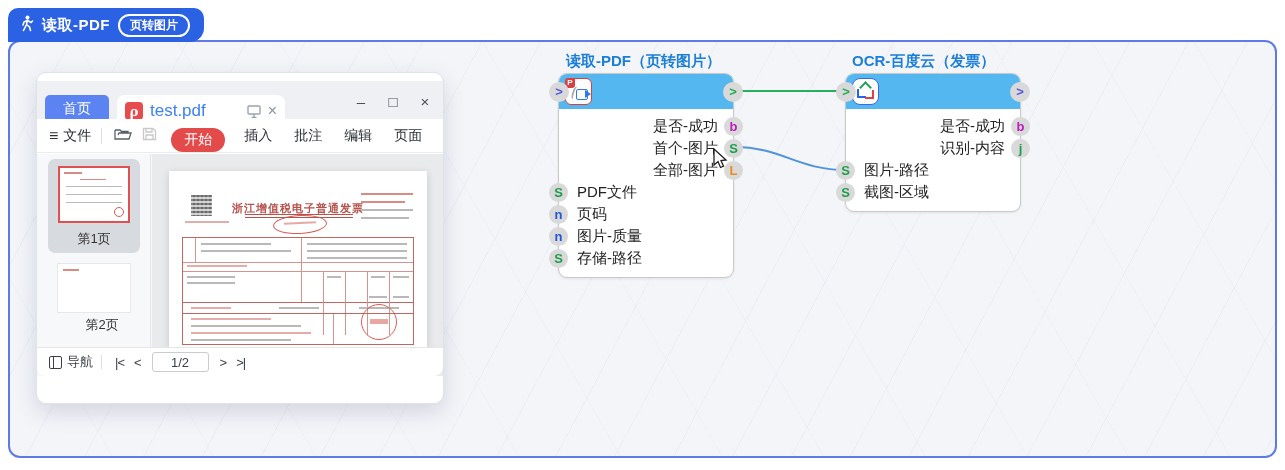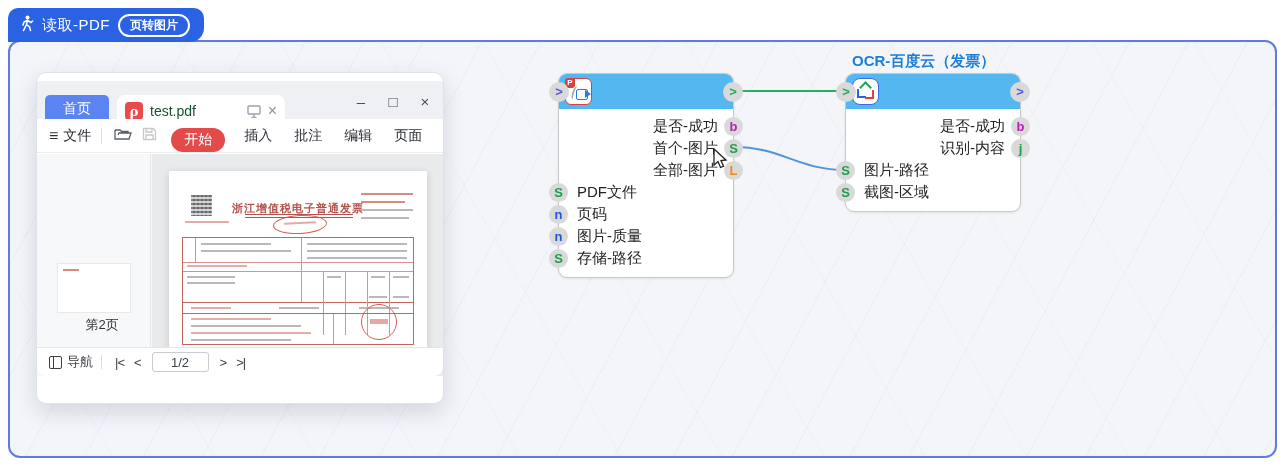--- a/index.html
+++ b/index.html
@@ -2,38 +2,38 @@
 <html><head>
 <meta charset="utf-8">
 <style>
   * { margin:0; padding:0; box-sizing:border-box; }
   html,body { width:1285px; height:470px; background:#ffffff; font-family:"Liberation Sans","DejaVu Sans",sans-serif; overflow:hidden; }
   .screen { position:absolute; inset:0; width:1285px; height:470px; }
 
   
   .wf-tab { position:absolute; left:8px; top:8px; height:34px; padding:0 14px 0 12px;
     background:#2b62e3; border-radius:10px 10px 14px 0; display:flex; align-items:center; gap:8px; z-index:3; }
-  .wf-tab-title { color:#fff; font-weight:normal; font-size:15px; letter-spacing:.5px; }
+  .wf-tab-title { color:#fff; font-weight:bold; font-size:15px; letter-spacing:.5px; }
   .wf-badge { color:#fff; font-weight:bold; font-size:12px; border:2px solid #fff; border-radius:999px; padding:1px 10px; }
   .wf-panel { position:absolute; left:8px; top:40px; width:1269px; height:418px;
     border:2px solid #5d7ae6; border-radius:12px; background:#f3f5f9;
     background-image:repeating-linear-gradient(118deg, rgba(205,212,228,.22) 0 1px, transparent 1px 52px),
                      repeating-linear-gradient(60deg, rgba(205,212,228,.14) 0 1px, transparent 1px 88px); }
 
   
   .pdf-win { position:absolute; left:36px; top:72px; width:408px; height:332px; background:#fff;
     border:1px solid #dfe2e8; border-radius:10px; box-shadow:0 8px 22px rgba(60,70,100,.18); overflow:hidden; }
   .tabbar { position:absolute; left:0; top:8px; width:100%; height:46px; background:#eef0f4; }
   .home-btn { position:absolute; left:8px; top:14px; width:64px; height:28px; background:#5b84f2; color:#fff;
     border-radius:5px; font-size:14px; display:flex; align-items:center; justify-content:center; }
   .doc-tab { position:absolute; left:80px; top:14px; width:168px; height:32px; background:#fff;
     border-radius:8px 8px 0 0; display:flex; align-items:center; padding:0 8px; gap:7px; }
   .pdf-file-ico { width:18px; height:18px; background:#e84b4b; border-radius:4px; color:#fff; font-size:13px; font-weight:bold;
     display:flex; align-items:center; justify-content:center; font-family:"DejaVu Serif",serif; }
-  .doc-tab-name { font-size:14px; color:#14532d; flex:1; }
+  .doc-tab-name { font-size:17px; color:#3b82f6; flex:1; }
   .tab-present svg { display:block; }
   .tab-close { color:#8a93a3; font-size:16px; line-height:1; }
   .win-ctrls { position:absolute; right:10px; top:12px; display:flex; gap:16px; color:#4a4f59; font-size:15px; }
   .win-ctrls span { width:16px; text-align:center; }
   .toolbar { position:absolute; left:0; top:46px; width:100%; height:34px; background:#fff;
     border-bottom:1px solid #ececec; display:flex; align-items:center; font-size:14px; color:#2b2f36; }
   .tb-item { display:flex; align-items:center; gap:5px; }
   .tb-sep { width:1px; height:16px; background:#ddd; margin:0 10px; }
   .hamburger { font-size:16px; color:#2b2f36; }
   .start-pill { background:#e34b4b; color:#fff; border-radius:999px; padding:3px 13px; font-size:14px; margin:8px 8px 0 10px; }
@@ -175,20 +175,31 @@
       <span class="start-pill">开始</span>
       <span class="tb-menu">插入</span>
       <span class="tb-menu">批注</span>
       <span class="tb-menu">编辑</span>
       <span class="tb-menu">页面</span>
     </div>
 
     <div class="pdf-body">
 
       <div class="thumb-panel">
+        <div class="thumb-sel">
+          <div class="thumb-img1">
+            <div class="m-line m-red" style="left:4px;top:4px;width:18px"></div>
+            <div class="m-line m-red" style="left:20px;top:11px;width:26px;height:1px"></div>
+            <div class="m-line m-gray" style="left:6px;top:18px;width:56px;height:1px"></div>
+            <div class="m-line m-gray" style="left:6px;top:26px;width:56px;height:1px"></div>
+            <div class="m-line m-gray" style="left:6px;top:34px;width:56px;height:1px"></div>
+            <div class="m-circ" style="right:4px;bottom:4px;width:10px;height:10px"></div>
+          </div>
+          <div class="thumb-label">第1页</div>
+        </div>
         <div class="thumb2">
           <div class="m-line m-red" style="left:5px;top:5px;width:16px;height:1.5px"></div>
         </div>
         <div class="thumb2-label">第2页</div>
       </div>
 
       <div class="main-view">
         <div class="inv-page">
           <div class="qr"></div>
           <div class="m-line m-red" style="left:16px;top:50px;width:44px;height:2px;opacity:.7"></div>
@@ -257,20 +268,21 @@
         <span class="pg-btn">&gt;|</span>
       </div>
     </div>
   </div>
 
   <svg class="wires" width="1285" height="470">
     <path d="M734 91 L846 91" stroke="#27ae60" stroke-width="2" fill="none"></path>
     <path d="M734 147 C782 147 797 170 846 170" stroke="#4f94d8" stroke-width="2" fill="none"></path>
   </svg>
 
+  <div class="node-title" style="left:566px;top:52px">读取-PDF（页转图片）</div>
   <div class="node" style="left:558px;top:73px">
     <div class="node-header">
       <div class="node-ico ico-pdf">
         <span class="p-badge">P</span>
         <span class="curl"></span>
         <span class="exp-box"></span>
         <span class="exp-arrow"></span>
       </div>
       <div class="aport left arr-blue">&gt;</div>
       <div class="aport right arr-green">&gt;</div>

